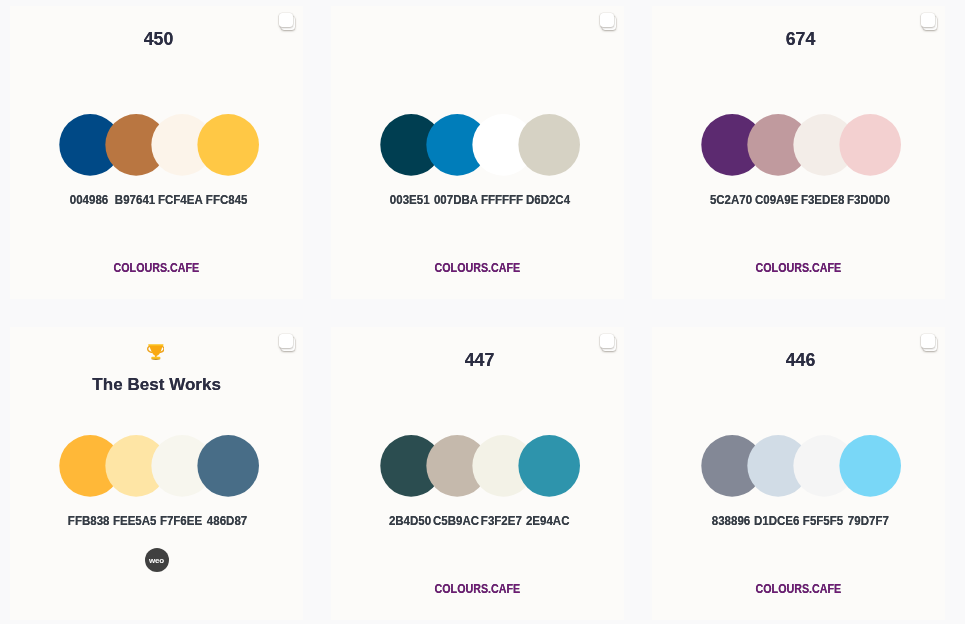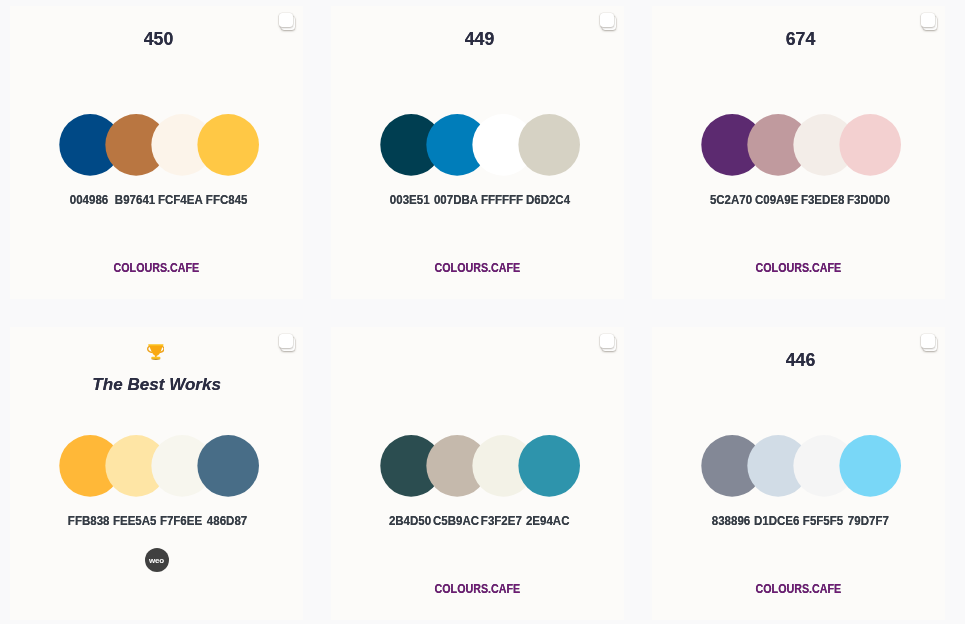--- a/index.html
+++ b/index.html
@@ -35,21 +35,21 @@
   .title{
     position:absolute;left:0;right:0;top:24.8px;
     text-align:center;
     font-size:17.9px;font-weight:bold;
     color:#2b2d42;
     line-height:1;
     text-shadow:0 0 .5px rgba(43,45,66,.9);
   }
   .title span{display:inline-block;transform:scaleX(.99) translateX(1.6px);
      transform-origin:center;filter:grayscale(0);}
-  .title.works{top:49.5px;font-size:16.9px;font-style:italic;}
+  .title.works{top:49.5px;font-size:16.9px;}
   .title.works span{transform:scaleX(1.01);}
 
   .trophy{position:absolute;left:136.6px;top:16.9px;width:17.7px;height:16.1px;}
   .trophy svg{display:block;width:17.7px;height:16.1px;}
 
   .swatches{position:absolute;left:0;top:0;width:293px;height:293px;}
 
   .hex{position:absolute;top:176.5px;width:85.6px;
        text-align:center;font-size:12px;font-weight:bold;
        color:#353c45;white-space:nowrap;line-height:1;
@@ -96,21 +96,20 @@
     <div class="hex" style="left:127.86px"><span>FCF4EA</span></div>
     <div class="hex" style="left:173.89px"><span>FFC845</span></div>
     <div class="brand"><span>COLOURS.CAFE</span></div>
   </div>
 
   <div class="card" style="background: rgb(252, 251, 249);">
     <div class="copy-icon">
       <div class="sq back"></div>
       <div class="sq front"></div>
     </div>
-    <div class="title"><span>449</span></div>
     <svg class="swatches" viewBox="0 0 293 293" width="293" height="293">
       <circle class="sw" cx="80.10" cy="138.85" r="30.80" fill="#003e51"></circle>
       <circle class="sw" cx="126.13" cy="138.85" r="30.80" fill="#007dba"></circle>
       <circle class="sw" cx="172.16" cy="138.85" r="30.80" fill="#ffffff"></circle>
       <circle class="sw" cx="218.19" cy="138.85" r="30.80" fill="#d6d2c4"></circle>
     </svg>
     <div class="hex" style="left:35.80px"><span>003E51</span></div>
     <div class="hex" style="left:81.83px"><span>007DBA</span></div>
     <div class="hex" style="left:127.86px"><span>FFFFFF</span></div>
     <div class="hex" style="left:173.89px"><span>D6D2C4</span></div>
@@ -166,20 +165,21 @@
     <div class="weo" style="background: #404040;">
         <span>weo</span>
       </div>
   </div>
 
   <div class="card" style="background: rgb(252, 251, 249);">
     <div class="copy-icon">
       <div class="sq back"></div>
       <div class="sq front"></div>
     </div>
+    <div class="title"><span>447</span></div>
     <svg class="swatches" viewBox="0 0 293 293" width="293" height="293">
       <circle class="sw" cx="80.10" cy="138.85" r="30.80" fill="#2b4d50"></circle>
       <circle class="sw" cx="126.13" cy="138.85" r="30.80" fill="#c5b9ac"></circle>
       <circle class="sw" cx="172.16" cy="138.85" r="30.80" fill="#f3f2e7"></circle>
       <circle class="sw" cx="218.19" cy="138.85" r="30.80" fill="#2e94ac"></circle>
     </svg>
     <div class="hex" style="left:35.80px"><span>2B4D50</span></div>
     <div class="hex" style="left:81.83px"><span>C5B9AC</span></div>
     <div class="hex" style="left:127.86px"><span>F3F2E7</span></div>
     <div class="hex" style="left:173.89px"><span>2E94AC</span></div>

